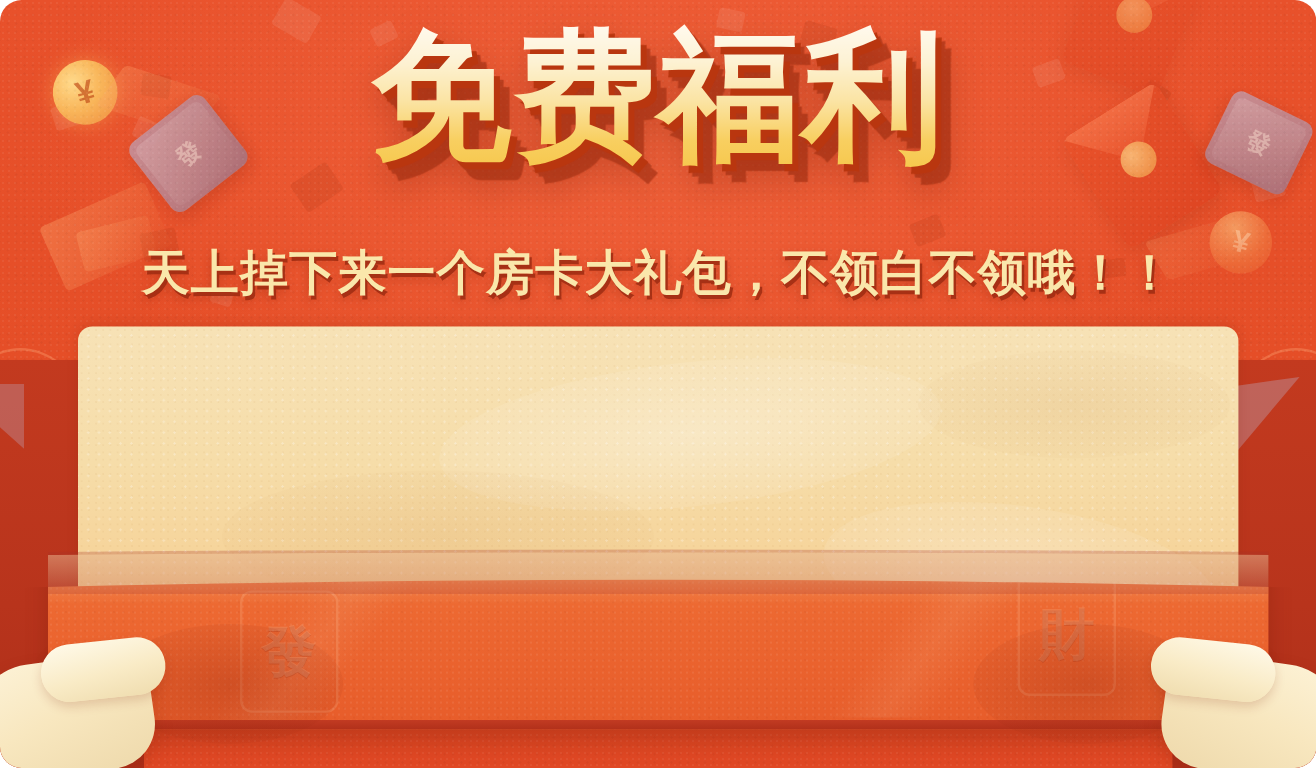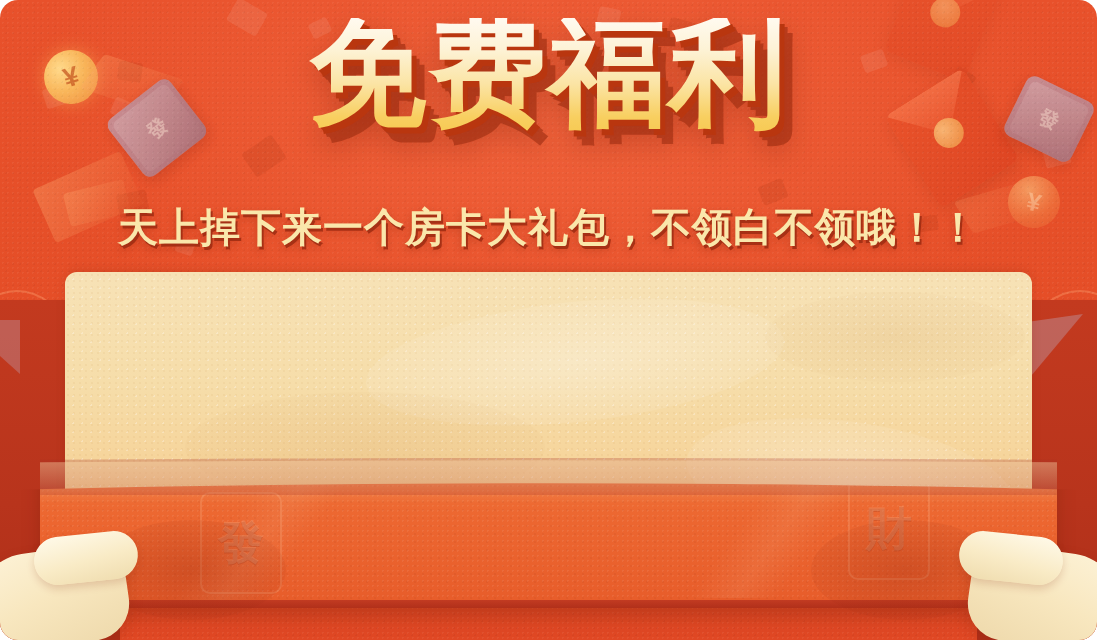--- a/index.html
+++ b/index.html
@@ -142,21 +142,21 @@
     left: 0; right: 0; top: 18px;
     text-align: center;
     z-index: 6;
   }
   .headline {
     display: inline-block;
     font-size: 118px;
     line-height: 1.08;
     font-weight: bold;
     letter-spacing: 2px;
-    font-family: Liberation Mono, monospace;
+    font-family: Liberation Serif, serif;
     background-image: linear-gradient(180deg,
         #fffaf0 0%, #fdf2d4 26%, #fbe4a4 52%, #f8cf60 78%, #f6c64a 100%);
     -webkit-background-clip: text;
     background-clip: text;
     color: transparent;
     -webkit-text-fill-color: transparent;
     filter:
       drop-shadow(5px 6px 0 #b9360f)
       drop-shadow(8px 9px 0 rgba(150,40,12,0.55))
       drop-shadow(0 10px 14px rgba(120,28,8,0.30));

